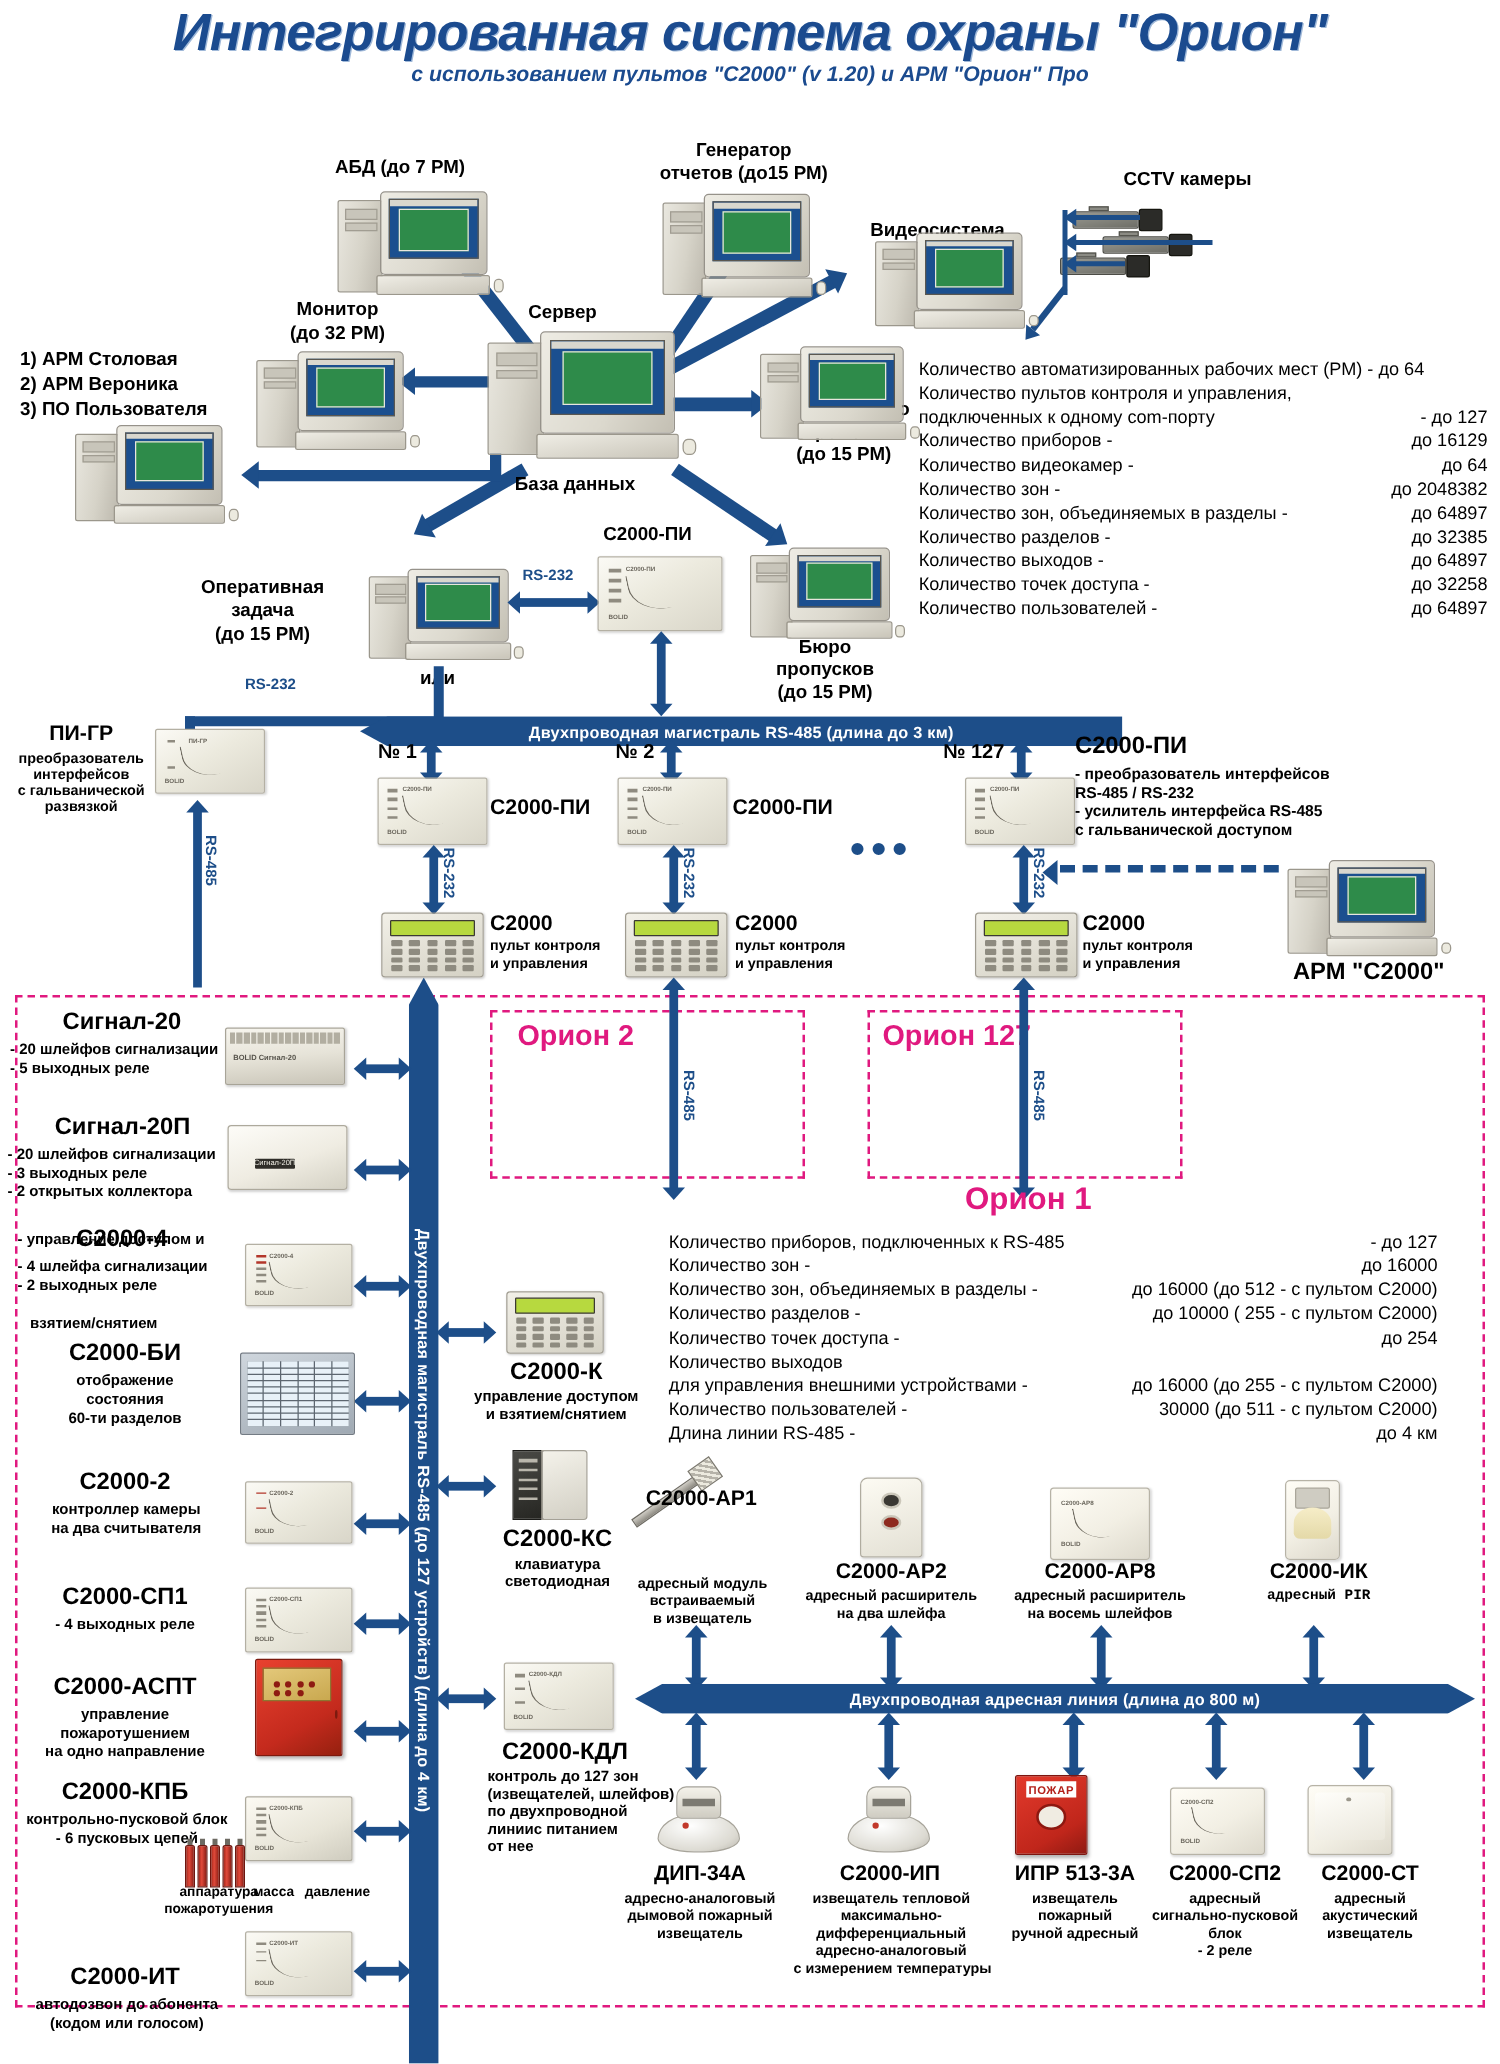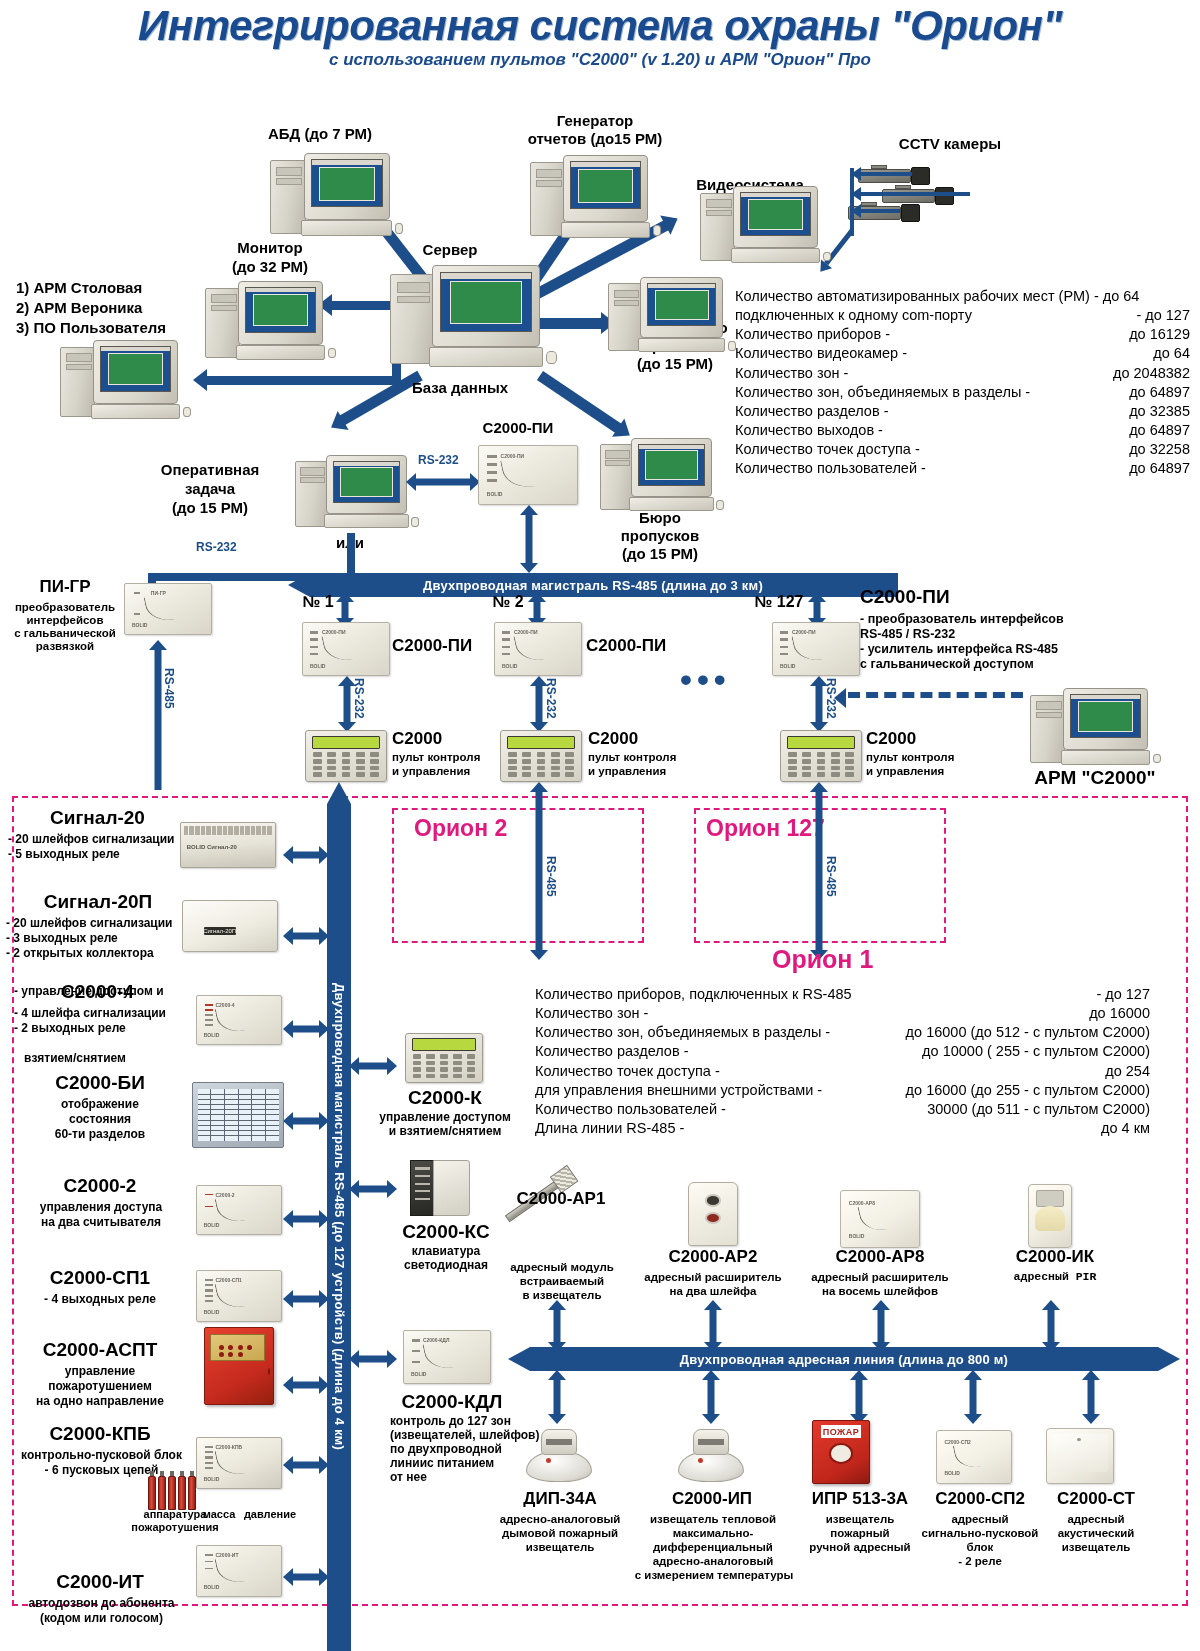--- a/index.html
+++ b/index.html
@@ -462,20 +462,24 @@
     <div class="kb"></div>
     <div class="mouse"></div>
 </div>
 
 <div class="stats" style="left:735px; top:287px; width:455px;">
   <div class="row">
       <span class="k">Количество автоматизированных рабочих мест (РМ) - до 64</span>
       <span class="v"></span>
     </div>
   <div class="row">
+      <span class="k">Количество пультов контроля и управления,</span>
+      <span class="v"></span>
+    </div>
+  <div class="row">
       <span class="k">подключенных к одному com-порту</span>
       <span class="v">- до 127</span>
     </div>
   <div class="row">
       <span class="k">Количество приборов -</span>
       <span class="v">до 16129</span>
     </div>
   <div class="row">
       <span class="k">Количество видеокамер -</span>
       <span class="v">до 64</span>
@@ -813,20 +817,24 @@
       <span class="k">Количество зон, объединяемых в разделы -</span>
       <span class="v">до 16000 (до 512 - с пультом С2000)</span>
     </div>
   <div class="row">
       <span class="k">Количество разделов -</span>
       <span class="v">до 10000 ( 255 - с пультом С2000)</span>
     </div>
   <div class="row">
       <span class="k">Количество точек доступа -</span>
       <span class="v">до 254</span>
+    </div>
+  <div class="row">
+      <span class="k">Количество выходов</span>
+      <span class="v"></span>
     </div>
   <div class="row">
       <span class="k">для управления внешними устройствами -</span>
       <span class="v">до 16000 (до 255 - с пультом С2000)</span>
     </div>
   <div class="row">
       <span class="k">Количество пользователей -</span>
       <span class="v">30000 (до 511 - с пультом С2000)</span>
     </div>
   <div class="row">
@@ -1013,21 +1021,21 @@
       <i></i>
       <i></i>
       <i></i>
       <i></i>
       <i></i>
       <i></i>
   </div>
 </div>
 
 <div class="abs dev-name-lg" style="left:10px; top:1176px; width:180px;">С2000-2</div>
-<div class="abs dev-desc" style="left:6px; top:1200px; width:190px; font-size:12px;">управления доступа</div>
+<div class="abs dev-desc" style="left:6px; top:1200px; width:190px; font-size:12px;">контроллер камеры</div>
 <div class="abs dev-desc" style="left:6px; top:1215px; width:190px; font-size:12px;">на два считывателя</div>
 <div class="box" style="left:196px; top:1185px; width:86px; height:50px;">
   <div class="brandtop" style="font-size:5px">C2000-2</div>
     <div class="swoosh"></div>
   <div class="leds" style="left:9%;height:28%">
       <i style="background:#b3362a"></i>
       <i style="background:#b3362a"></i>
     </div>
   <div class="brandbot">BOLID</div>
 </div>

